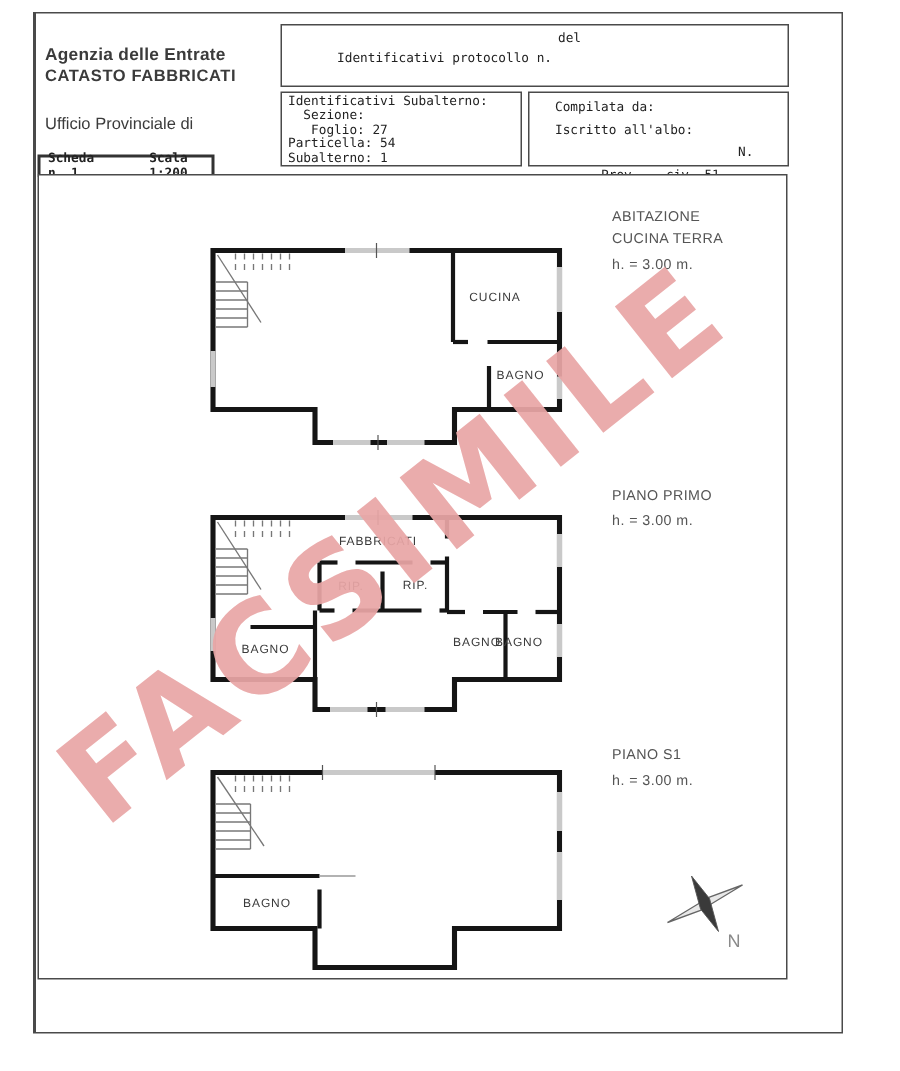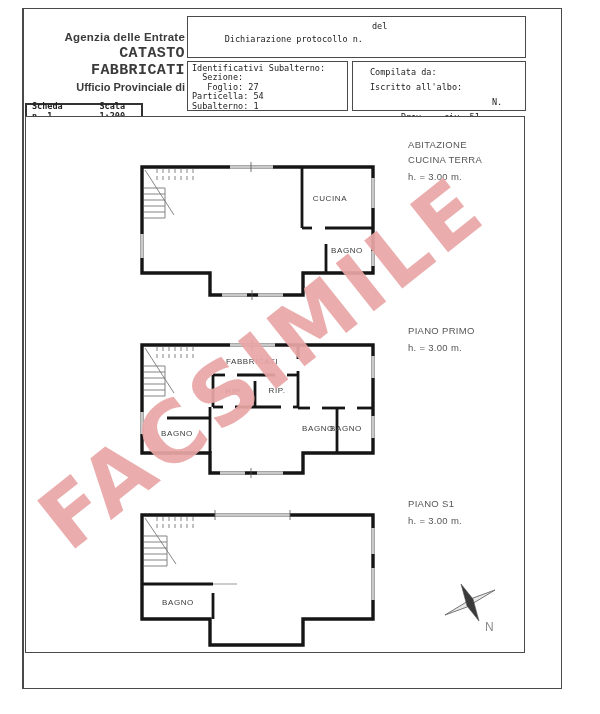--- a/index.html
+++ b/index.html
@@ -4,24 +4,24 @@
 <style>
   * { margin:0; padding:0; box-sizing:border-box; }
   html,body { width:600px; height:714px; background:#ffffff; overflow:hidden;
               font-family:"Liberation Sans", sans-serif; }
   .page { position:absolute; left:0; top:0; width:600px; height:714px; background:#fff; }
 
   .page-border { position:absolute; left:22px; top:8px; width:540px; height:681px;
                  border:1.5px solid #4a4a4a; border-left-width:2.5px; background:#fff; }
 
   
-  .agency { position:absolute; left:30px; top:31px; width:155px; text-align:right; color:#3b3b3b; }
+  .agency { position:absolute; left:30px; top:31px; width:155px; text-align:left; color:#3b3b3b; }
   .agency .l1 { font-size:11.5px; font-weight:bold; letter-spacing:.2px; }
-  .agency .l2 { font-size:15px; font-weight:bold; letter-spacing:.4px; margin-top:2px;font-family:Liberation Mono, monospace; }
-  .agency .l3 { font-size:11px;  font-weight:bold; margin-top:2px; }
+  .agency .l2 { font-size:11px; font-weight:bold; letter-spacing:.4px; margin-top:2px; }
+  .agency .l3 { font-size:11px;  font-weight:normal; margin-top:20px; }
 
   
   .mono { font-family:"DejaVu Sans Mono","Liberation Mono",monospace; color:#222; }
   .box { position:absolute; border:1px solid #4a4a4a; background:#fff; }
   .proto-box { left:187px; top:16px; width:339px; height:42px; padding:3px 6px; }
   .proto-box .row { position:relative; font-size:8.5px; line-height:13px; white-space:pre; }
   .proto-box .right-cell { position:absolute; top:0; }
   .cad-box  { left:187px; top:61px; width:161px; height:50px; padding:2px 4px; }
   .cad-box div { font-size:8.5px; line-height:9.4px; white-space:pre; }
   .comp-box { left:352px; top:61px; width:174px; height:50px; padding:3px 17px; }
@@ -60,21 +60,21 @@
   <div class="page-border"></div>
 
   <div class="agency">
     <div class="l1">Agenzia delle Entrate</div>
     <div class="l2">CATASTO FABBRICATI</div>
     <div class="l3">Ufficio Provinciale di</div>
   </div>
 
   <div class="box proto-box mono">
     <div class="row">
-      <span>Dichiarazione protocollo n.</span>
+      <span>Identificativi protocollo n.</span>
       <span class="right-cell" style="left:178px">del</span>
     </div>
     <div class="row">
       <span>Planimetria di u.i.u. in Comune di</span>
     </div>
     <div class="row">
       <span>Via Voghera</span>
       <span class="right-cell" style="left:250px">civ. 51</span>
     </div>
   </div>

